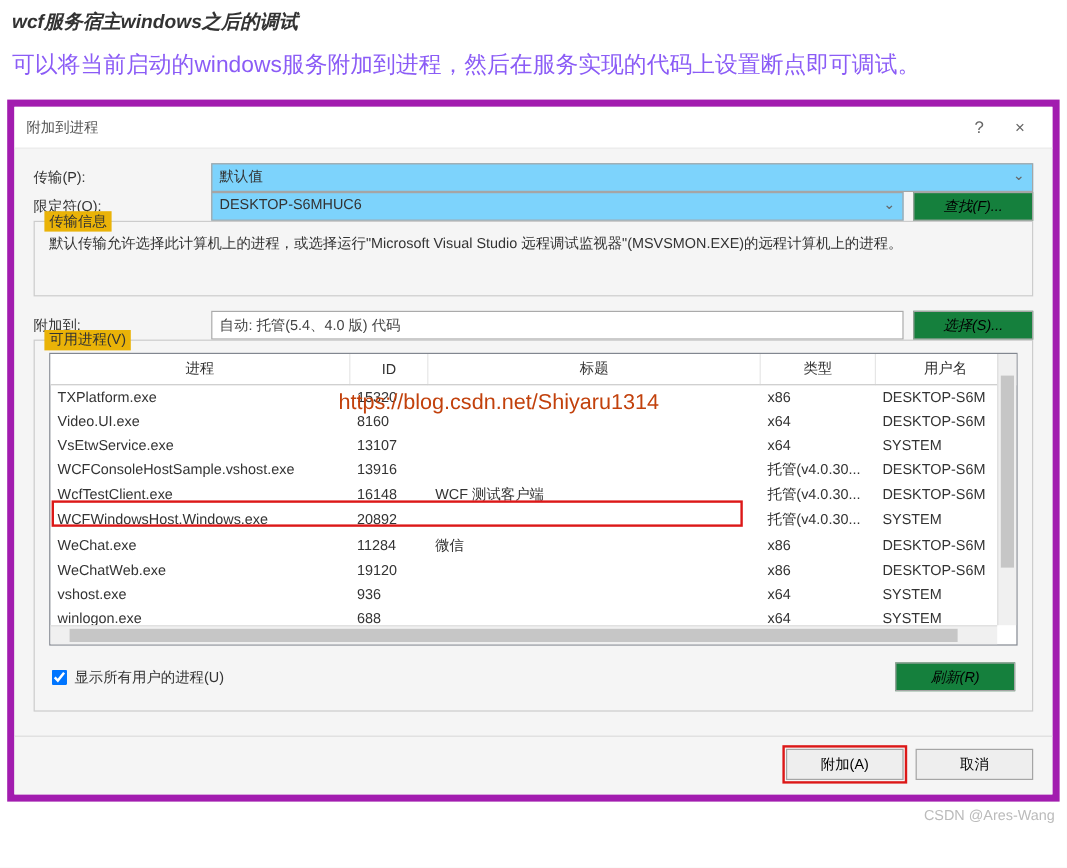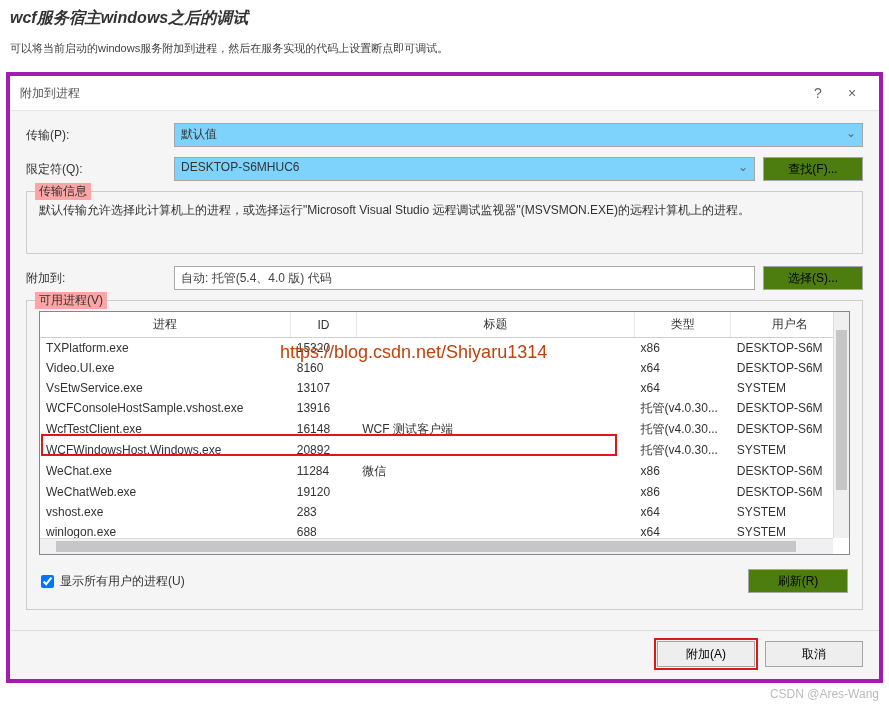--- a/index.html
+++ b/index.html
@@ -14,26 +14,26 @@
       padding: 8px 10px;
     }
     .page-title {
       font-size: 16px;
       font-weight: bold;
       color: #333;
       margin-bottom: 12px;
       font-style: italic;
     }
     .page-subtitle {
-      font-size: 11px;
-      color: #404040;
+      font-size: 19px;
+      color: #8b5cf6;
       margin-bottom: 8px;
     }
     .dialog {
-      border: 4px solid #a21caf;
+      border: 6px solid #a21caf;
       margin: 0 6px;
       background: #f5f5f5;
     }
     .dialog-titlebar {
       display: flex;
       align-items: center;
       padding: 6px 10px;
       background: #fff;
       border-bottom: 1px solid #e6e6e6;
     }
@@ -52,21 +52,21 @@
       font-size: 14px;
       cursor: pointer;
     }
     .dialog-body {
       padding: 12px 16px 8px 16px;
       background: #f5f5f5;
     }
     .form-row {
       display: flex;
       align-items: center;
-      margin-bottom: 10px;
+      margin-bottom: 0;
       gap: 8px;
     }
     .form-label {
       width: 140px;
       color: #333;
     }
     .form-select {
       flex: 1;
       height: 24px;
       border: 1px solid #a5a5a5;
@@ -79,36 +79,37 @@
       position: absolute;
       right: 6px;
       top: 2px;
       color: #666;
       font-size: 12px;
     }
     .form-button {
       width: 100px;
       height: 24px;
       border: 1px solid #a5a5a5;
-      background: #4d7c0f;
+      background: #15803d;
       cursor: pointer;
       font-size: 12px;
       font-family: inherit;
+      font-style: italic;
     }
     .groupbox {
       border: 1px solid #ccc;
       padding: 10px 12px;
       margin-bottom: 12px;
       position: relative;
     }
     .groupbox-label {
       position: absolute;
       top: -9px;
       left: 8px;
-      background: #fca5a5;
+      background: #eab308;
       padding: 0 4px;
       color: #333;
     }
     .readonly-text {
       flex: 1;
       height: 24px;
       border: 1px solid #aaa;
       background: #fff;
       padding: 3px 6px;
       color: #444;
@@ -339,21 +340,21 @@
               </tr>
               <tr>
                 <td>WeChatWeb.exe</td>
                 <td>19120</td>
                 <td></td>
                 <td>x86</td>
                 <td>DESKTOP-S6M</td>
               </tr>
               <tr>
                 <td>vshost.exe</td>
-                <td>283</td>
+                <td>936</td>
                 <td></td>
                 <td>x64</td>
                 <td>SYSTEM</td>
               </tr>
               <tr>
                 <td>winlogon.exe</td>
                 <td>688</td>
                 <td></td>
                 <td>x64</td>
                 <td>SYSTEM</td>

